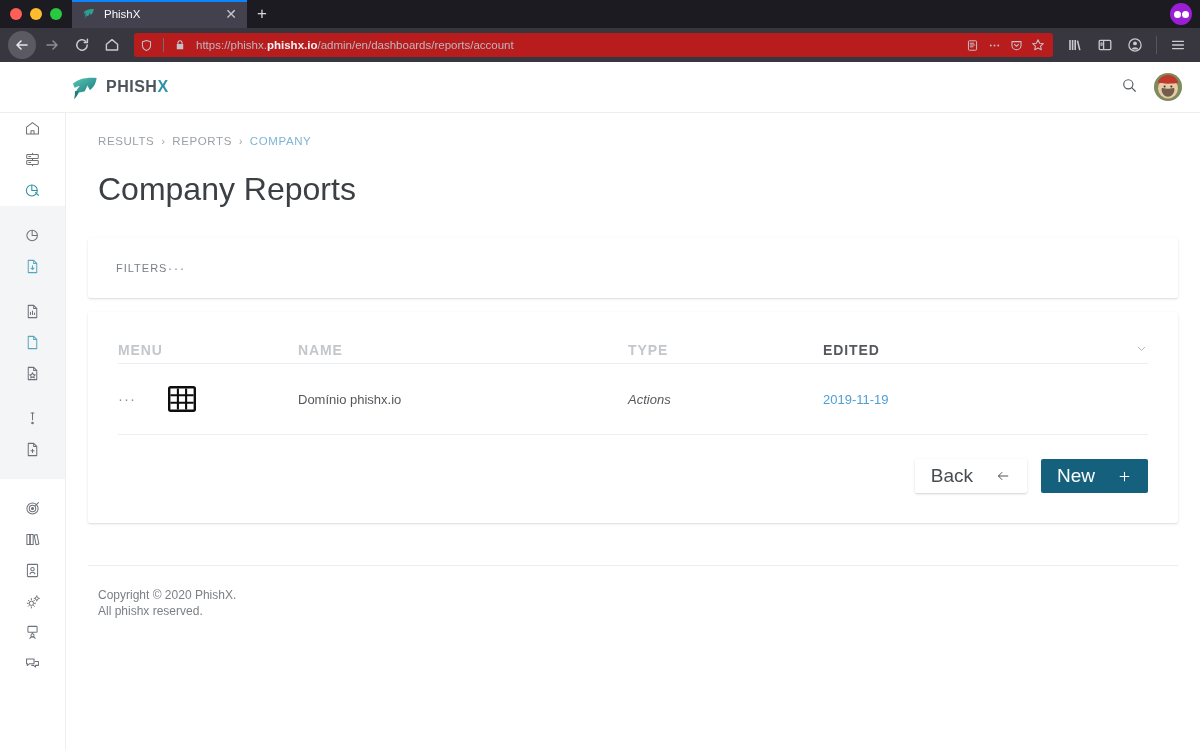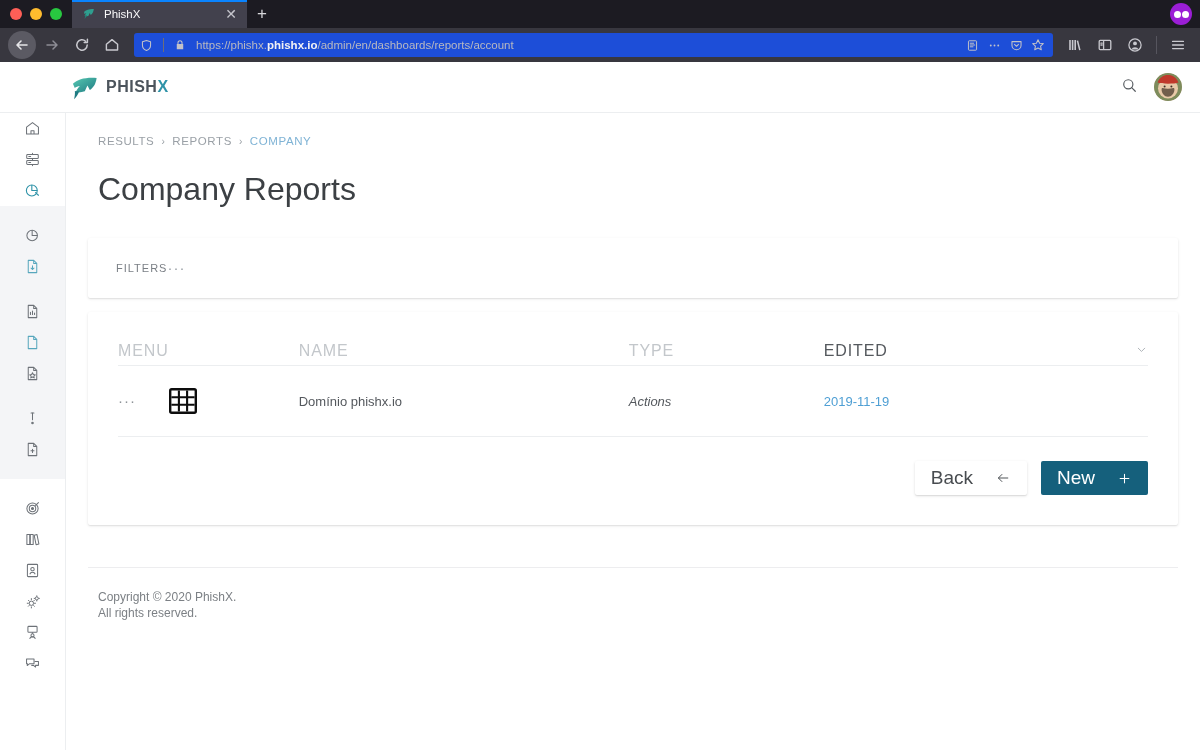--- a/index.html
+++ b/index.html
@@ -52,21 +52,21 @@
     padding: 0 8px; gap: 2px;
   }
   .nav-btn {
     width: 28px; height: 28px; display: flex; align-items: center;
     justify-content: center; border-radius: 4px; color: #c9c9cf;
   }
   .nav-btn.back { background: #5b5a63; color: #e6e6e9; border-radius: 50%; }
   .nav-btn.fwd { color: #8d8d95; }
 
   .urlbar {
-    flex: 1; height: 24px; margin: 14px 6px; background: #1d4ed8; border-radius: 3px;
+    flex: 1; height: 24px; margin: 14px 6px; background: #b91c1c; border-radius: 3px;
     display: flex; align-items: center; padding: 0 6px; gap: 10px;
   }
   .url-icon { color: #c2c2c8; display: flex; align-items: center; }
   .url-sep { width: 1px; height: 14px; background: #6e6e78; }
   .url-text { flex: 1; font-size: 11.5px; color: #b9b9c0; white-space: nowrap; overflow: hidden; }
   .url-text b { color: #f2f2f4; font-weight: 700; }
   .url-right { display: flex; align-items: center; gap: 8px; padding-right: 2px; }
 
   .nav-right { display: flex; align-items: center; gap: 2px; }
   .vsep { width: 1px; height: 18px; background: #56555e; margin: 0 5px; }
@@ -135,21 +135,21 @@
   .dots { color: #9aa0a6; font-size: 15px; letter-spacing: 1px; line-height: 8px; }
 
   .table-card {
     margin-top: 14px; background: #fff; border-radius: 2px;
     box-shadow: 0 1px 3px rgba(0,0,0,.10), 0 1px 1px rgba(0,0,0,.05);
     padding: 0 30px 30px 30px;
   }
 
   table { width: 100%; border-collapse: collapse; }
   thead th {
-    font-size: 16px; letter-spacing: .9px; font-weight: 400; color: #c3c7cb;
+    font-size: 14px; letter-spacing: .9px; font-weight: 700; color: #c3c7cb;
     text-align: left; padding: 30px 0 5px 0; border-bottom: 1px solid #eceef0;
   }
   thead th.active { color: #55595e; }
   thead th.chev { text-align: right; color: #9aa0a6; }
   .chev-icon { color: #a8adb2; }
 
   tbody td {
     padding: 22px 0; border-bottom: 1px solid #eceef0;
     font-size: 13px; color: #54585d; vertical-align: middle;
   }
@@ -547,19 +547,19 @@
                   </svg>
                 </span>
               </div>
             </div>
           </div>
         </div>
 
         <div class="footer-sep"></div>
         <div class="footer">
           <div>Copyright © 2020 PhishX.</div>
-          <div>All rights reserved.</div>
+          <div>All phishx reserved.</div>
         </div>
 
       </div>
     </div>
   </div>
 </div>
 
 </body></html>

